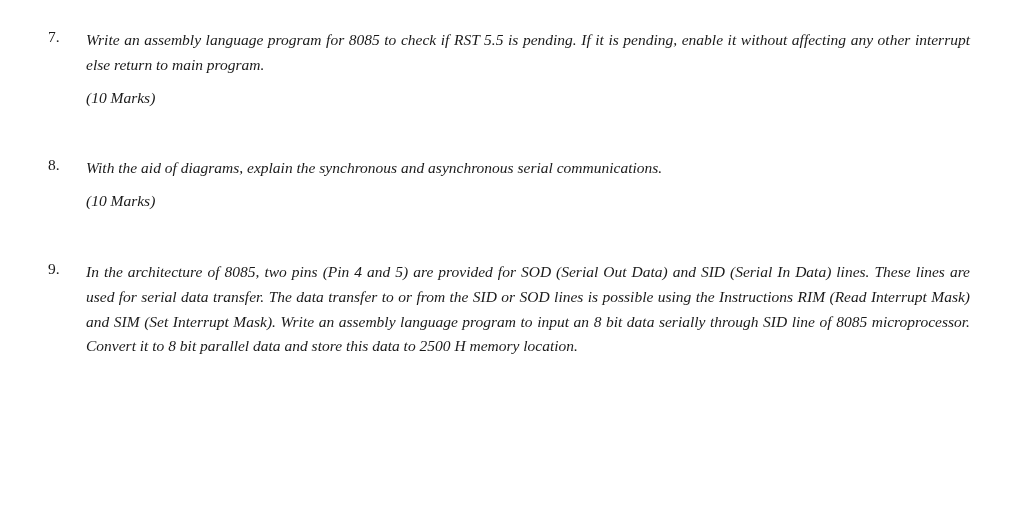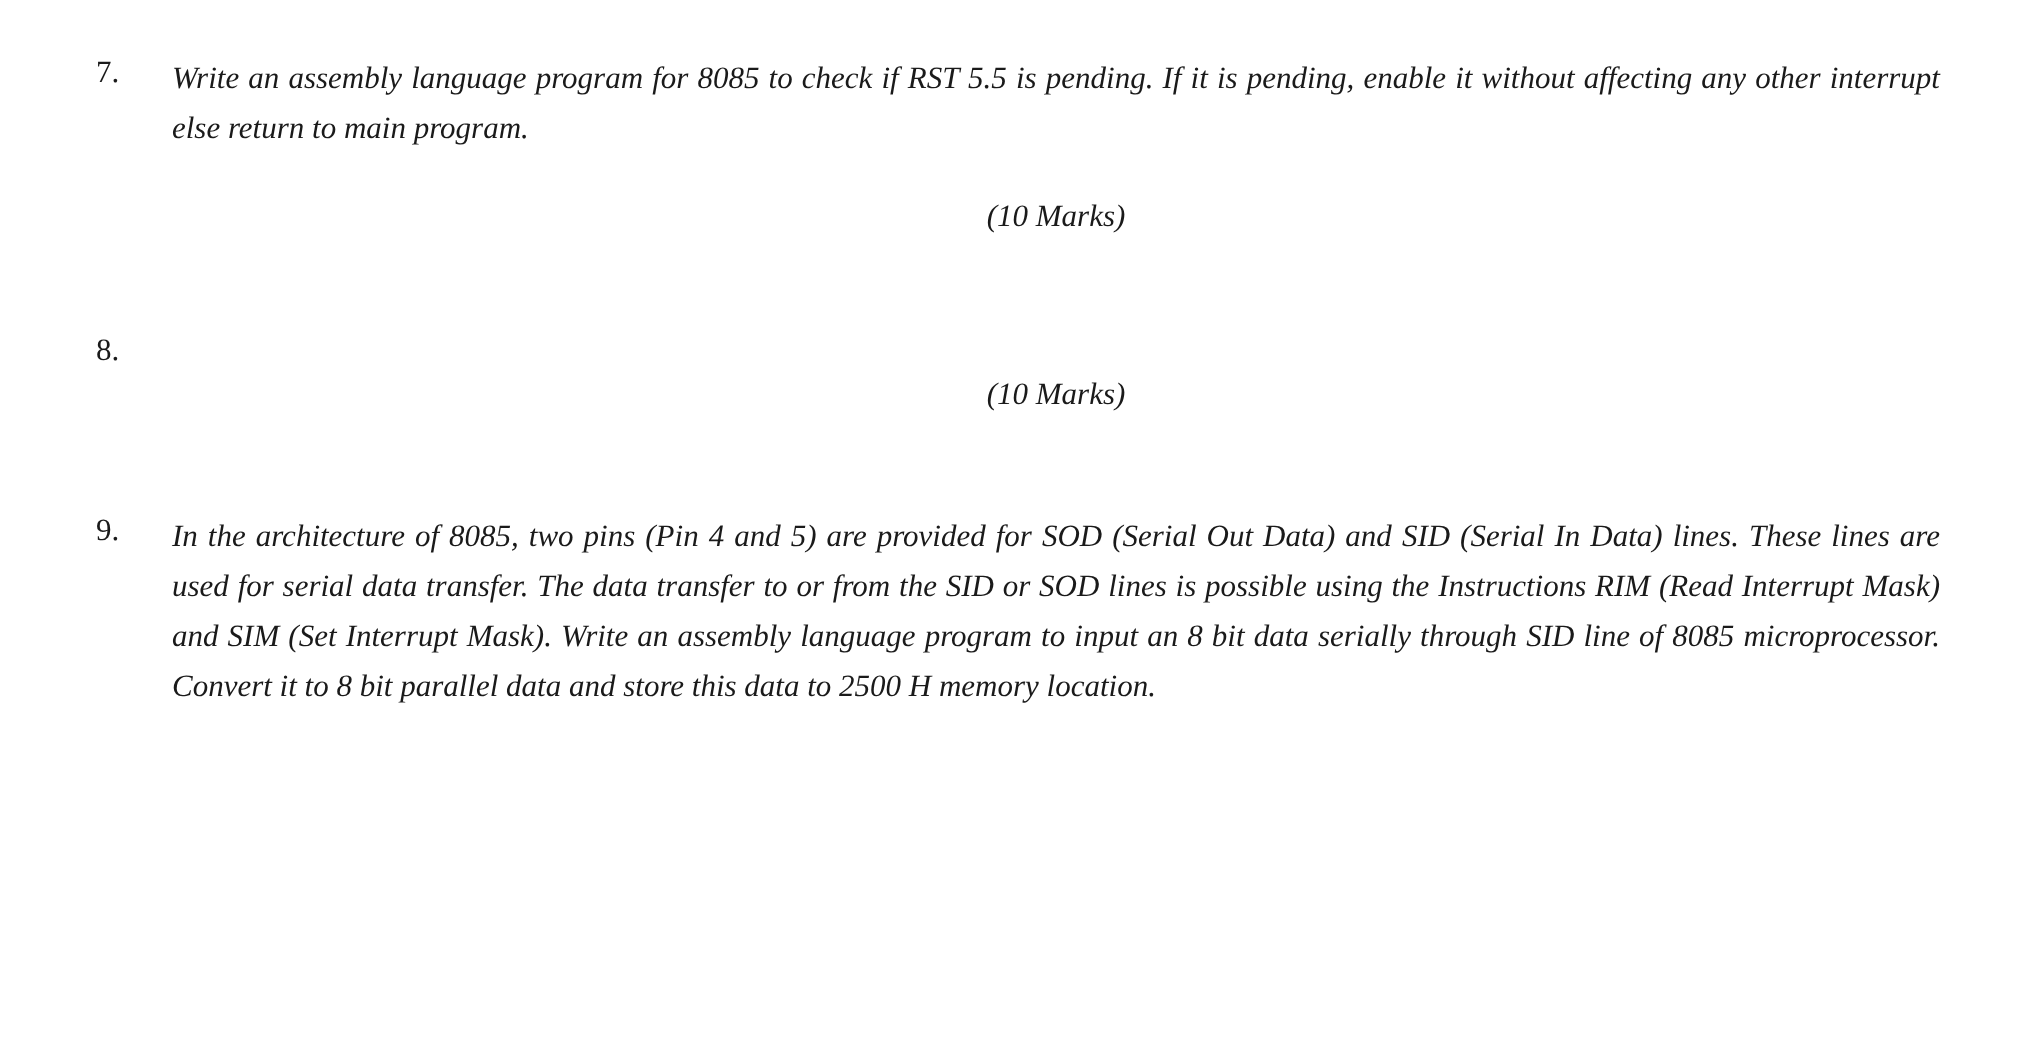--- a/index.html
+++ b/index.html
@@ -31,22 +31,22 @@
     }
 
     .question-content {
       flex: 1;
       text-align: justify;
       line-height: 1.6;
       font-style: italic;
     }
 
     .marks-line {
-      text-align: center;
-      margin-top: 19px;
+      text-align: left;
+      margin-top: 8px;
       font-size: 15.5px;
     }
 
     .spacer {
       height: 18px;
     }
   </style>
 </head>
 <body>
 
@@ -56,20 +56,21 @@
     <span>Write an assembly language program for 8085 to check if RST 5.5 is pending. If it is pending, enable it without affecting any other interrupt else return to main program.</span>
     <div class="marks-line">(10 Marks)</div>
   </div>
 </div>
 
 <div class="spacer"></div>
 
 <div class="question-block">
   <div class="question-number">8.</div>
   <div class="question-content">
+    <span>With  the  aid  of  diagrams,  explain  the  synchronous  and  asynchronous  serial communications.</span>
     <div class="marks-line">(10 Marks)</div>
   </div>
 </div>
 
 <div class="spacer"></div>
 
 <div class="question-block">
   <div class="question-number">9.</div>
   <div class="question-content">
     <span>In the architecture of 8085, two pins (Pin 4 and 5) are provided for SOD (Serial Out Data) and SID (Serial In Data) lines. These lines are used for serial data transfer. The data transfer to or from the SID or SOD lines is possible using the Instructions RIM (Read Interrupt Mask) and SIM (Set Interrupt Mask). Write an assembly language program to input an 8 bit data serially through SID line of 8085 microprocessor. Convert it to 8 bit parallel data and store this data to 2500 H memory location.</span>

